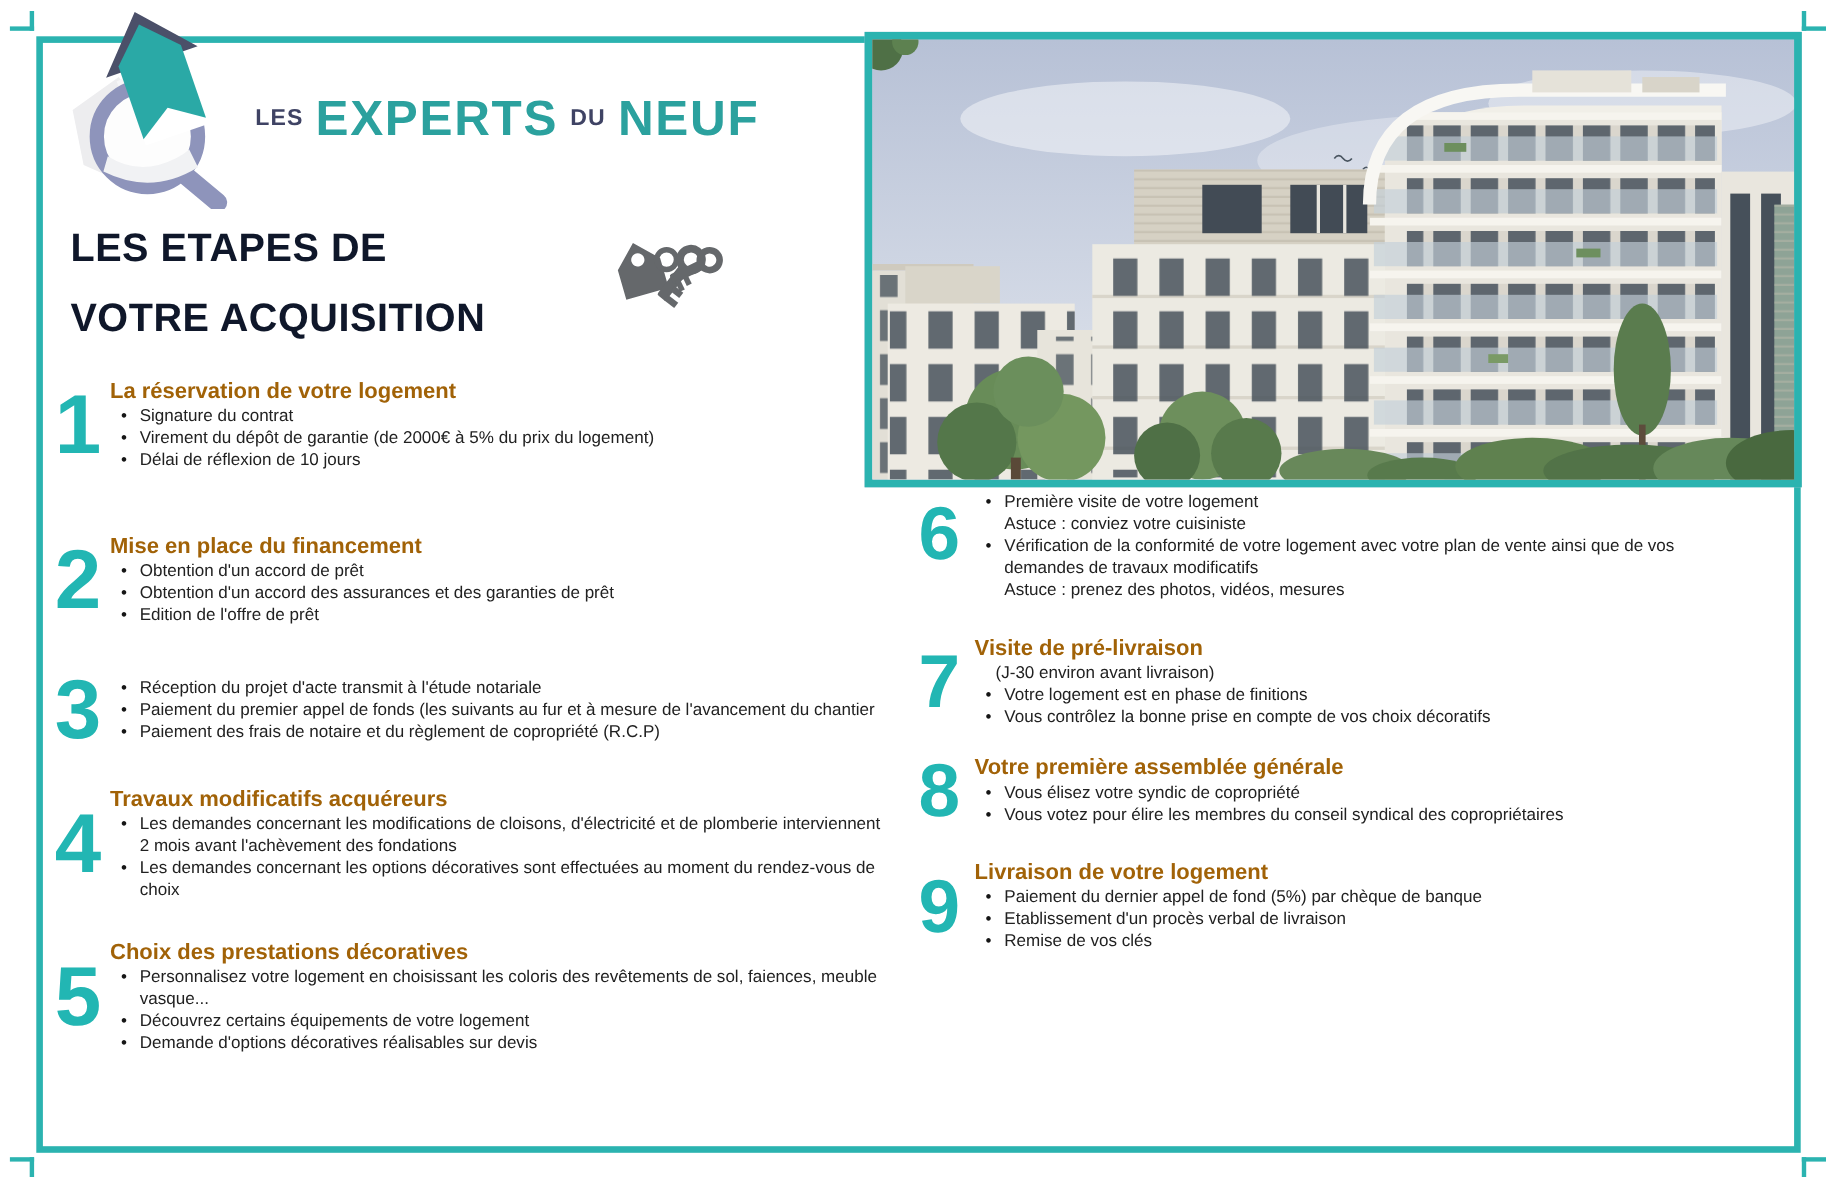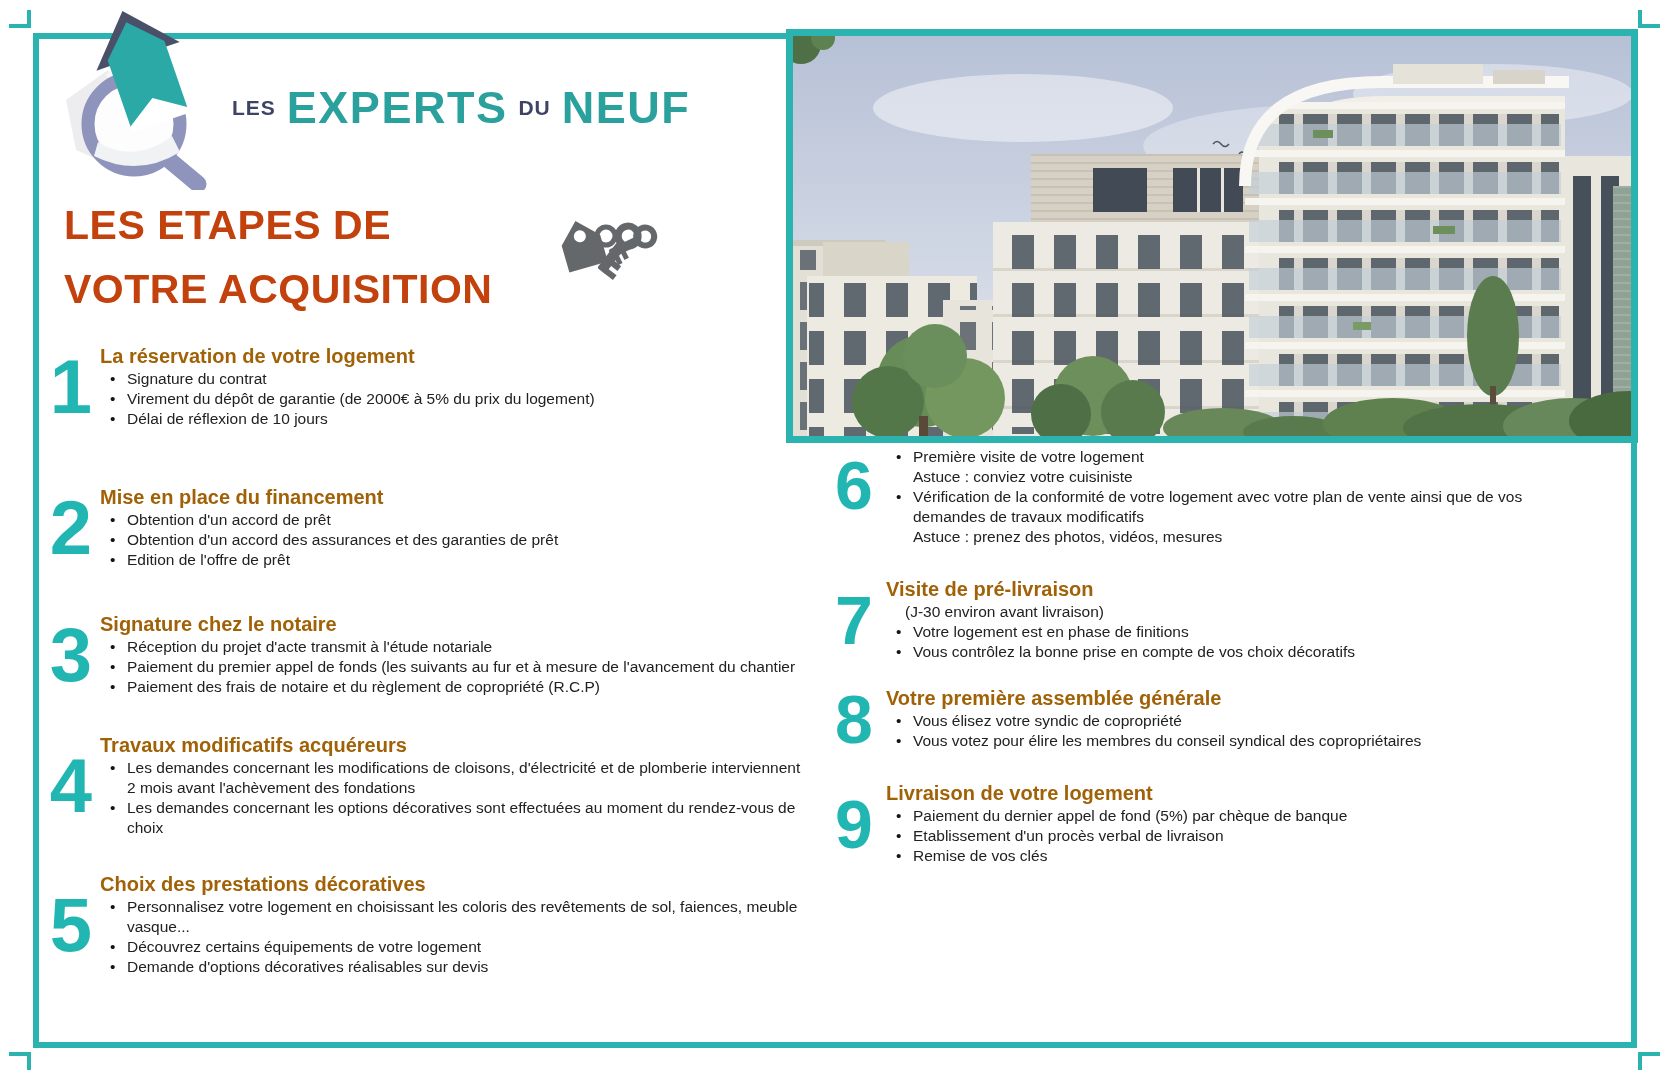--- a/index.html
+++ b/index.html
@@ -17,22 +17,22 @@
   .frame{position:absolute;left:33px;top:33px;right:32px;bottom:32px;border:6px solid #2bb3b0;}
 
   
   .logo{position:absolute;left:46px;top:0px;display:flex;align-items:flex-start;z-index:4;}
   .logo-text{display:flex;align-items:center;gap:11px;margin-left:4px;margin-top:78px;
              background:#fff;padding:4px 8px 6px 6px;}
   .lt-small{font-size:21px;font-weight:bold;color:#3f4364;letter-spacing:1px;}
   .lt-big{font-size:45px;font-weight:bold;color:#2ba19e;letter-spacing:1.5px;}
 
   
-  .title{position:absolute;left:64px;top:193px;margin:0;font-size:41px;font-weight:bold;
-         color:#c2410c;line-height:64px;letter-spacing:.5px;z-index:3;}
+  .title{position:absolute;left:64px;top:193px;margin:0;font-size:36px;font-weight:bold;
+         color:#0f172a;line-height:64px;letter-spacing:.5px;z-index:3;}
   .title span{display:block;}
 
   .keys{position:absolute;left:556px;top:214px;z-index:3;}
 
   
   .photo{position:absolute;left:786px;top:29px;width:852px;height:414px;
          border:7px solid #2bb3b0;box-sizing:border-box;z-index:5;background:#c5cedf;}
   .photo svg{display:block;width:100%;height:100%;}
 
   
@@ -277,21 +277,20 @@
           <ul class="step-bullets">
             <li><span>Obtention d'un accord de prêt</span></li>
             <li><span>Obtention d'un accord des assurances et des garanties de prêt</span></li>
             <li><span>Edition de l'offre de prêt</span></li>
           </ul>
         </div>
       </div>
       <div class="step">
         <div class="step-number">3</div>
         <div class="step-body">
-          <div class="step-title">Signature chez le notaire</div>
           <ul class="step-bullets">
             <li><span>Réception du projet d'acte transmit à l'étude notariale</span></li>
             <li><span>Paiement du premier appel de fonds (les suivants au fur et à mesure de l'avancement du chantier</span></li>
             <li><span>Paiement des frais de notaire et du règlement de copropriété (R.C.P)</span></li>
           </ul>
         </div>
       </div>
       <div class="step">
         <div class="step-number">4</div>
         <div class="step-body">

